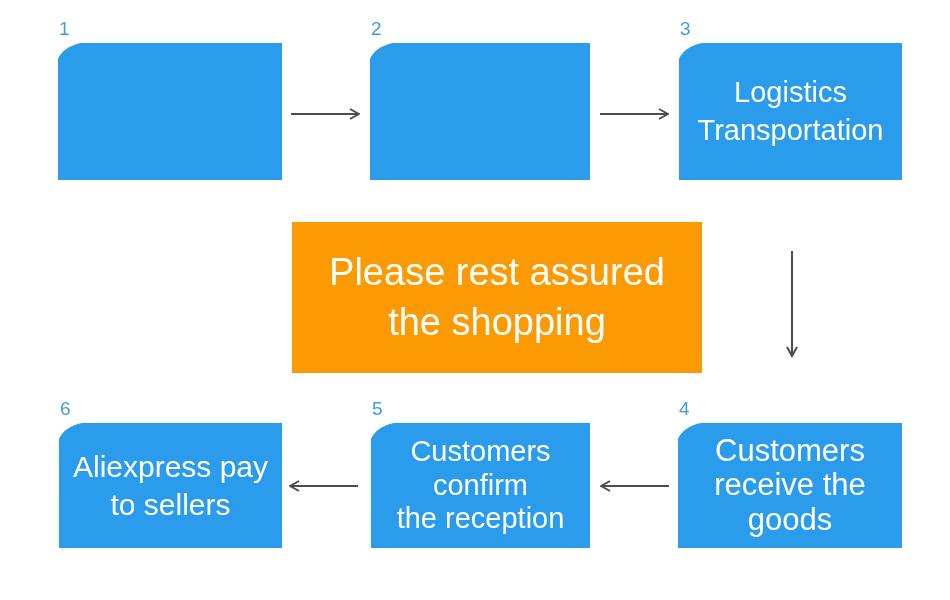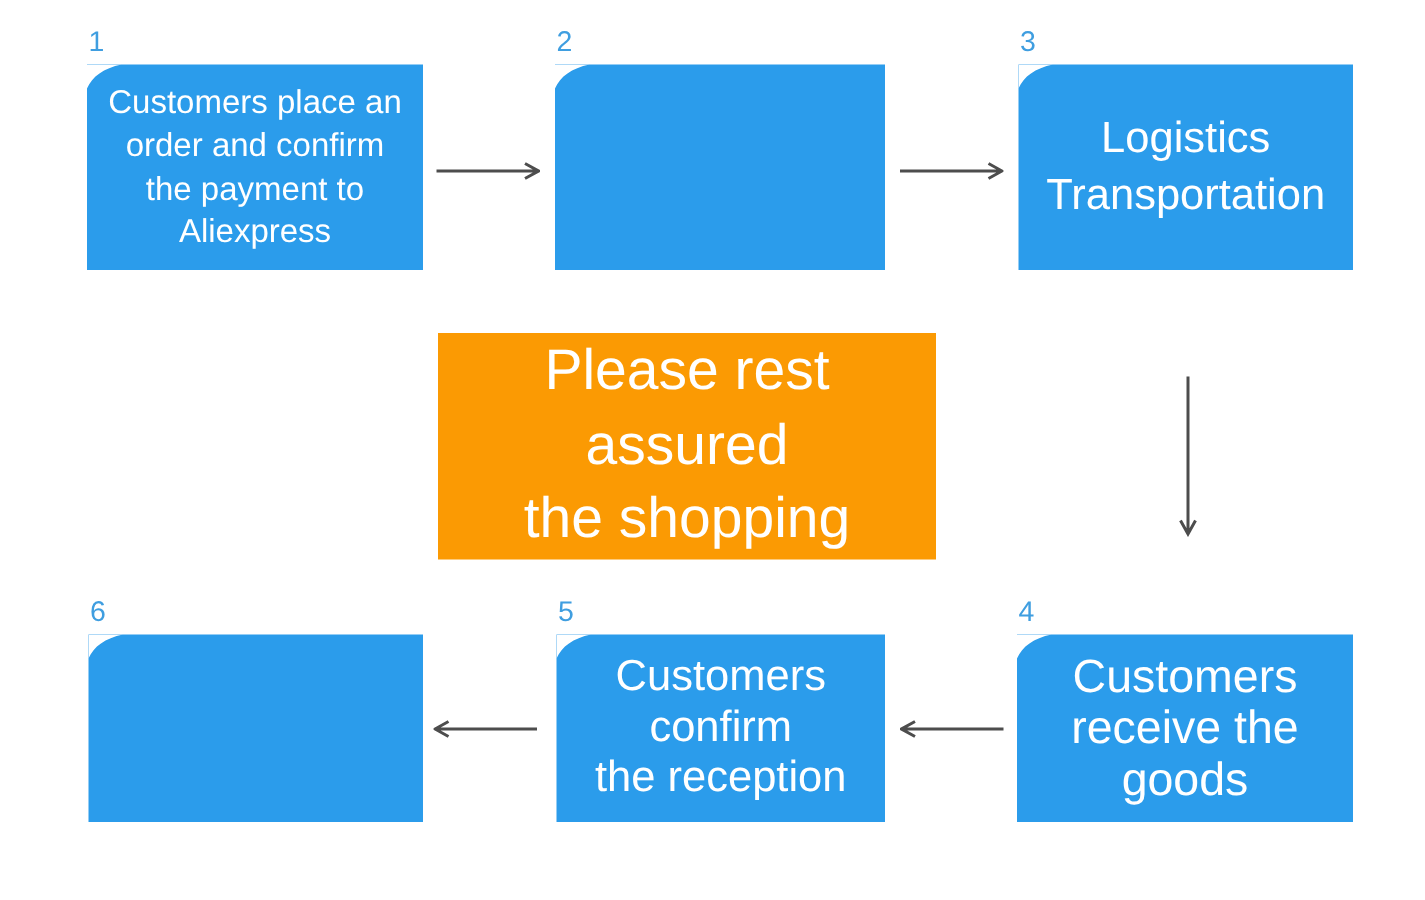--- a/index.html
+++ b/index.html
@@ -50,21 +50,21 @@
   #step-3 { left: 679px; top: 43px; width: 223px; height: 137px; font-size: 29px; line-height: 1.28; }
   
   #step-4 { left: 678px; top: 423px; width: 224px; height: 125px; font-size: 31px; line-height: 1.1; }
   #step-5 { left: 371px; top: 423px; width: 219px; height: 125px; font-size: 29px; line-height: 1.15; }
   #step-6 { left: 59px;  top: 423px; width: 223px; height: 125px; font-size: 30px; line-height: 1.25; }
 
   #banner {
     position: absolute;
     left: 292px;
     top: 222px;
-    width: 332px;
+    width: 410px;
     height: 151px;
     background: var(--box-orange, #FB9A03);
     color: var(--text-white, #ffffff);
     display: flex;
     align-items: center;
     justify-content: center;
     text-align: center;
     font-size: 38px;
     line-height: 1.3;
   }
@@ -88,24 +88,20 @@
 </head>
 <body>
 
 <div id="stage" style="--bg: #FFFFFF; --box-blue: #2B9CEB; --box-orange: #FB9A03; --number-blue: #3F9EE0; --arrow-gray: #4D4D4D; --text-white: #FFFFFF;">
 
   <div class="step-box" id="step-1">
     <svg class="corner-notch" viewBox="0 0 24 17">
         <path d="M0,0 H23 C11,2.5 3.5,8 0,16 Z" fill="#ffffff"></path>
       </svg>
     <span class="step-number">1</span>
-    <div class="step-text">Customers place an
-order and confirm
-the payment to
-Aliexpress</div>
   </div>
 
   <div class="step-box" id="step-2">
     <svg class="corner-notch" viewBox="0 0 24 17">
         <path d="M0,0 H23 C11,2.5 3.5,8 0,16 Z" fill="#ffffff"></path>
       </svg>
     <span class="step-number">2</span>
   </div>
 
   <div class="step-box" id="step-3">
@@ -140,20 +136,22 @@
     <div class="step-text">Customers
 confirm
 the reception</div>
   </div>
 
   <div class="step-box" id="step-6">
     <svg class="corner-notch" viewBox="0 0 24 17">
         <path d="M0,0 H23 C11,2.5 3.5,8 0,16 Z" fill="#ffffff"></path>
       </svg>
     <span class="step-number">6</span>
+    <div class="step-text">Aliexpress pay
+to sellers</div>
   </div>
 
   <div class="arrow" id="arrow-1-2">
     <svg width="70" height="14">
         <path d="M1,7 H68 M60,2 L69,7 L60,12"></path>
       </svg>
   </div>
   <div class="arrow" id="arrow-2-3">
     <svg width="70" height="14">
         <path d="M1,7 H68 M60,2 L69,7 L60,12"></path>

